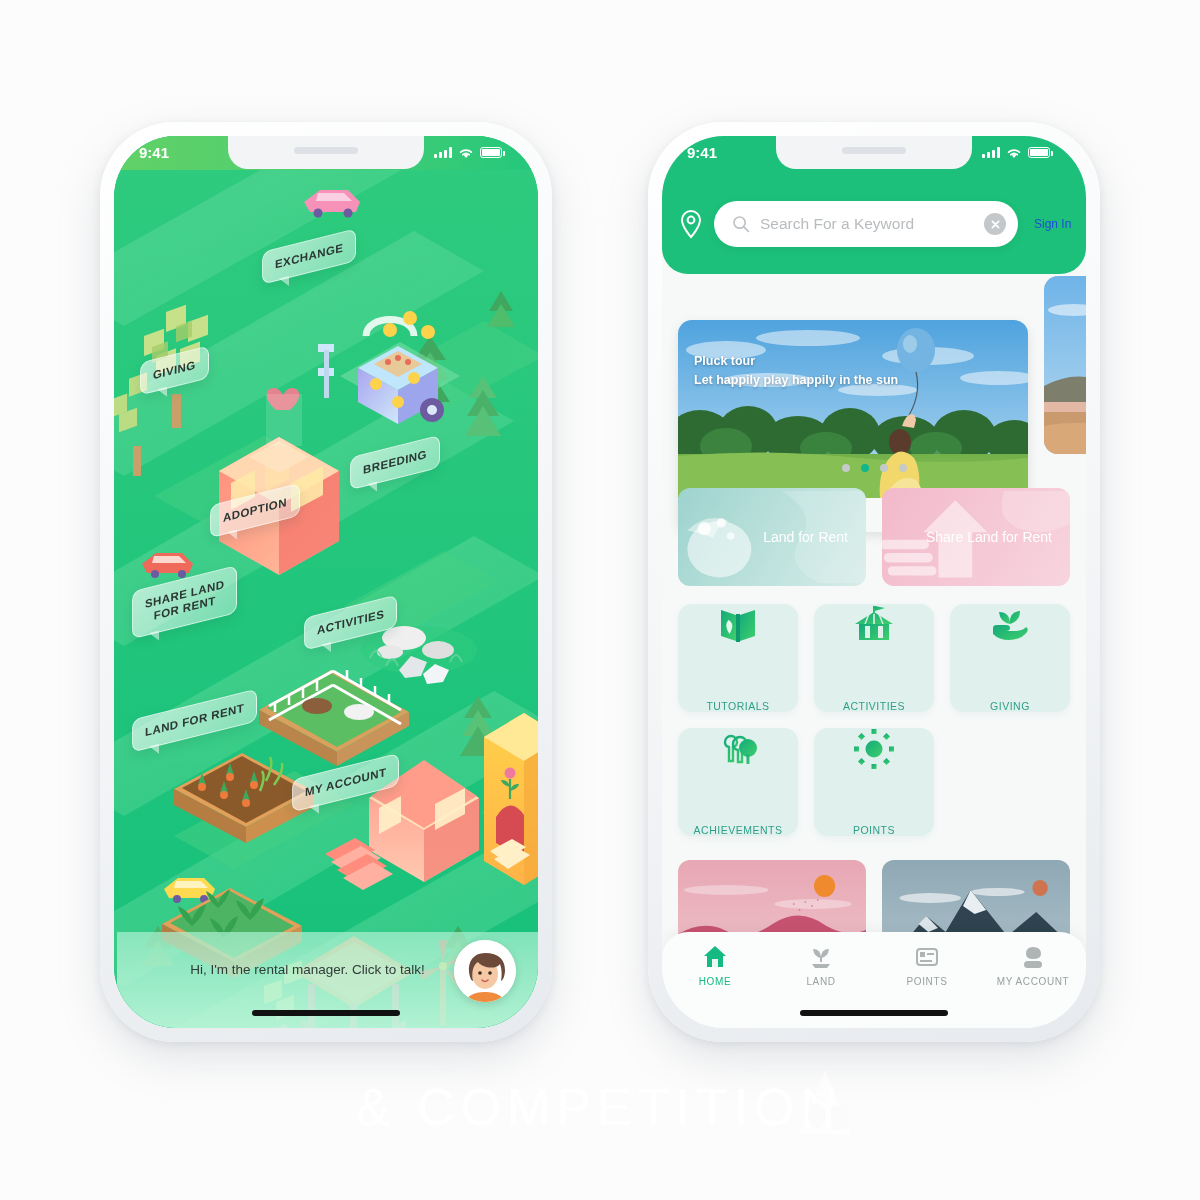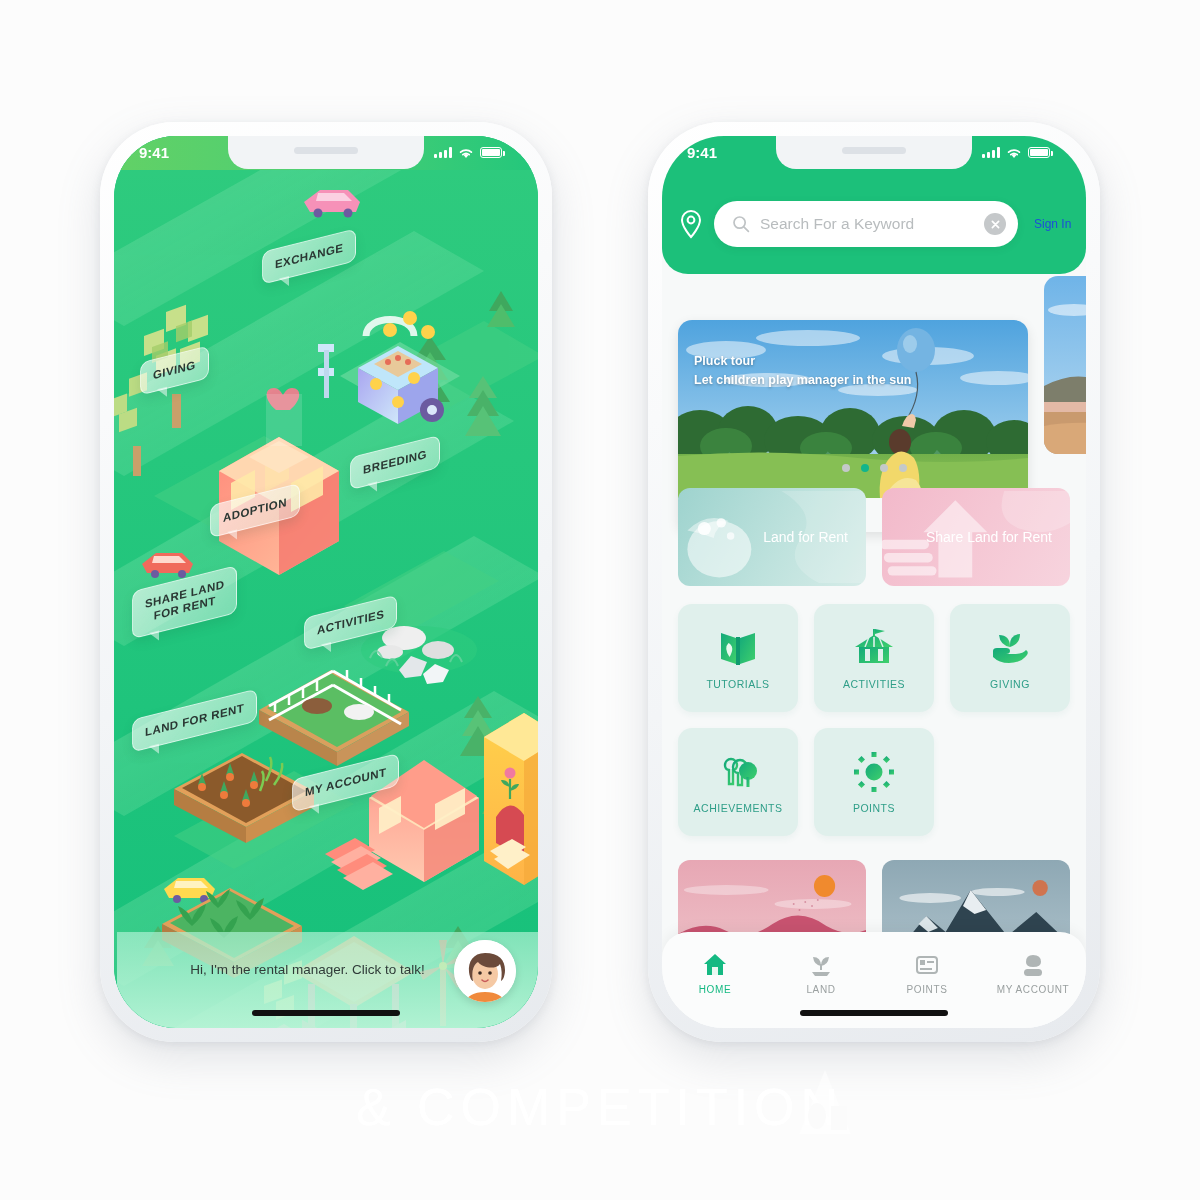--- a/index.html
+++ b/index.html
@@ -137,34 +137,34 @@
   .promo { flex:1; border-radius:12px; position:relative; overflow:hidden;
     display:flex; align-items:center; justify-content:flex-end; padding-right:18px; }
   .promo span { color:#fff; font-size:14px; line-height:1.32; text-align:right; position:relative; z-index:3; }
   .promo.blue { background: linear-gradient(120deg,#9ED3CE 0%,#BEE2DD 55%,#D6ECE8 100%); }
   .promo.pink { background: linear-gradient(120deg,#F2B9CA 0%,#F5C7D4 50%,#F7D4DE 100%); }
 
   .grid { position:absolute; top:468px; left:16px; right:16px; z-index:13;
     display:grid; grid-template-columns: repeat(3, 1fr); gap: 16px 16px; }
   .tile {
     background:#E0F0EC; border-radius:14px; height:108px;
-    display:flex; flex-direction:column; align-items:center; justify-content:center; gap:9px;
+    display:flex; flex-direction:column; align-items:center; justify-content:space-between; gap:9px;
     box-shadow: 0 3px 7px rgba(30,120,100,.06);
   }
   .tile .lbl { color:#2E9E88; font-size:10.5px; letter-spacing:.5px; }
   .tile svg { width:42px; height:42px; display:block; }
 
   .photos { position:absolute; top:724px; left:16px; right:16px; height:110px; display:flex; gap:16px; z-index:12; }
   .photo { flex:1; border-radius:12px; overflow:hidden; position:relative; }
 
   .tabbar {
     position:absolute; left:0; right:0; bottom:0; height:96px; z-index:22;
     background:#fbfcfc; border-top-left-radius:26px; border-top-right-radius:26px;
     box-shadow: 0 -3px 14px rgba(0,0,0,.05);
-    display:flex; align-items:flex-start; padding-top:20px;
+    display:flex; align-items:flex-start; padding-top:12px;
   }
   .tab { flex:1; display:flex; flex-direction:column; align-items:center; gap:6px; }
   .tab .tl { font-size:10px; letter-spacing:.6px; color:#9aa0a0; }
   .tab.active .tl { color:#15B982; }
   .tab svg { width:26px; height:26px; display:block; }
 </style>
 </head>
 <body>
 
 <div class="stage">
@@ -640,21 +640,21 @@
               <ellipse cx="232" cy="24" rx="7" ry="9" fill="#A8D2EE" opacity=".8"></ellipse>
               <path d="M238 52 q6 24 -10 48" stroke="#4a5a62" stroke-width="1.2" fill="none"></path>
 
               <path d="M224 106 q4 -12 10 -12 q3 0 4 6 l-2 8z" fill="#F0C9A8"></path>
               <ellipse cx="222" cy="122" rx="11" ry="13" fill="#5A3B2C"></ellipse>
               <path d="M210 140 q12 -16 26 -2 q8 14 4 40 l-38 0 q-2 -24 8 -38z" fill="#F2D86A"></path>
               <path d="M206 178 q14 -26 32 -18 q8 10 6 18z" fill="#F6E598"></path>
             </svg>
             <div class="banner-cap">
               <div>Pluck tour</div>
-              <div>Let children play manager in the sun</div>
+              <div>Let happily play happily in the sun</div>
             </div>
           </div>
           <div class="banner2">
             <svg viewBox="0 0 120 178" width="120" height="178">
               <defs>
                   <linearGradient id="skyB" x1="0" y1="0" x2="0" y2="1">
                 <stop offset="0" stop-color="#6FB4E8"></stop>
                     <stop offset="1" stop-color="#B8DAF0"></stop>
                   </linearGradient>
                 </defs>

